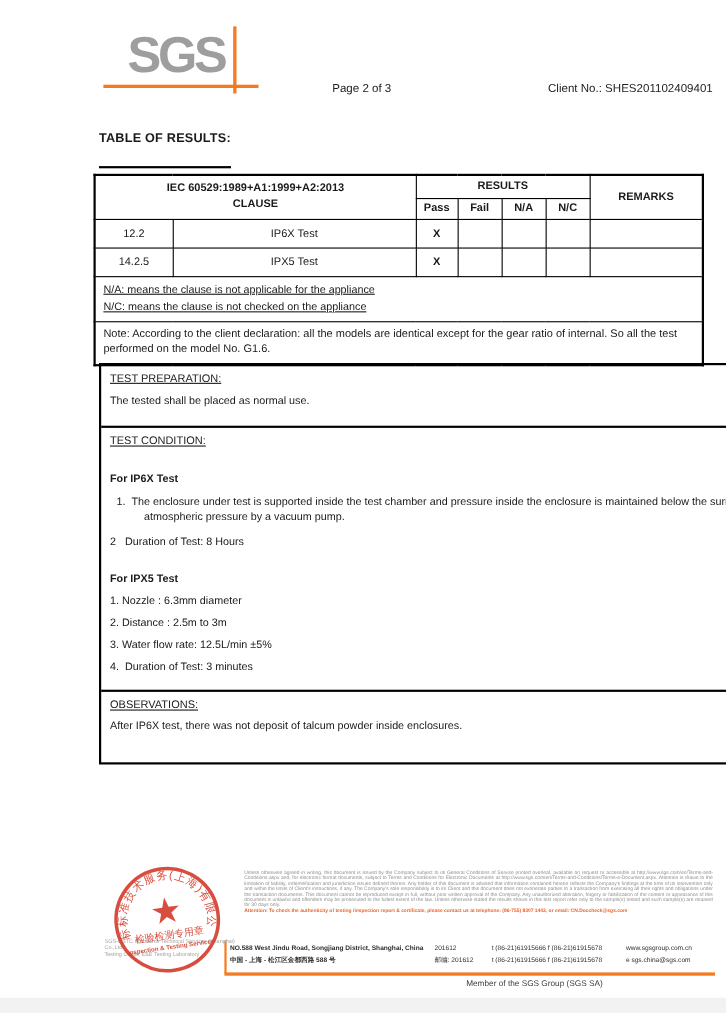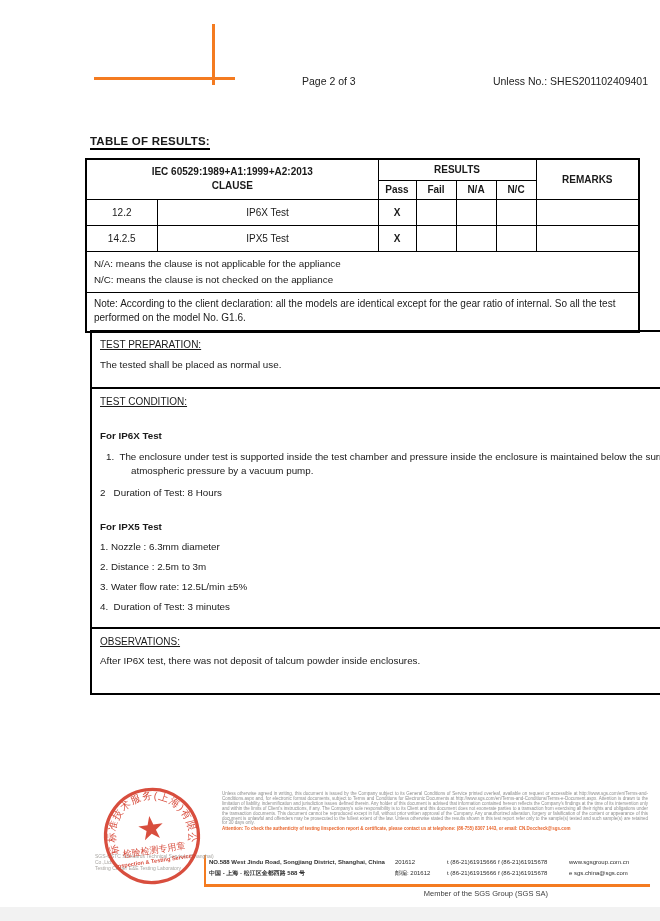--- a/index.html
+++ b/index.html
@@ -13,39 +13,39 @@
     position:absolute; left:116px; top:26px; font-size:46px; font-weight:bold;
     color:#9e9e9e; letter-spacing:-3px; line-height:1;
   }
   .logo-hline { position:absolute; left:94px; top:77px; width:141px; height:3px; background:#f47b20; }
   .logo-vline { position:absolute; left:212px; top:24px; width:3px; height:61px; background:#f47b20; }
   .page-indicator { position:absolute; left:302px; top:75px; font-size:10.5px; color:#222; }
   .report-no { position:absolute; right:12px; top:75px; font-size:10.5px; color:#222; }
 
   
   .results-heading {
-    position:absolute; left:90px; top:135px; font-size:11.5px; font-weight:bold;
-    border-bottom:2px solid #000; padding-bottom:1px; letter-spacing:0.2px;
+    position:absolute; left:90px; top:120px; font-size:11.5px; font-weight:bold;
+    border-bottom:2px solid #000; padding-bottom:19px; letter-spacing:0.2px;
   }
   .results-table {
     position:absolute; left:85px; top:158px; width:553px;
     border-collapse:collapse; table-layout:fixed; border:2px solid #000;
   }
   .results-table th, .results-table td {
     border:1.2px solid #000; font-size:10px; text-align:center; vertical-align:middle;
     overflow:hidden;
   }
   .results-table th { font-weight:bold; }
   .results-table .h1 { height:21px;margin-left:20px; }
   .results-table .h2 { height:19px; }
   .results-table .dr { height:26px; }
   .clause-head { line-height:1.45; }
   .xmark { font-weight:bold; }
   .legend-cell { text-align:left !important; padding:4px 7px; height:38px; }
-  .legend-cell div { line-height:16px; font-size:9.8px; }
+  .legend-cell div { line-height:16px; font-size:9.8px;text-decoration:underline; }
   .note-cell { text-align:left !important; padding:4px 7px 5px 7px; height:38px; line-height:14.5px; font-size:9.8px; }
 
   
   .sections-box { position:absolute; left:90px; top:330px; width:628px; border:2px solid #000; }
   .sec { padding:7px 8px 6px 8px; }
   .sec + .sec { border-top:2px solid #000; }
   .sec-heading { font-size:10px; text-decoration:underline; margin-bottom:8px; }
   .sec-body { font-size:9.8px; line-height:1.4; }
   .sec-prep { min-height:55px; }
   .sec-cond { min-height:206px; }
@@ -81,24 +81,25 @@
   .addr-web { flex:1; }
   .footer-rule { position:absolute; left:204px; top:884px; width:446px; height:2.5px; background:#f47b20; }
   .member-text { position:absolute; right:112px; top:889px; font-size:7.5px; color:#3c3c3c; }
   .bottom-strip { position:absolute; left:0; top:907px; width:660px; height:14px; background:#f2f2f2; }
 </style>
 </head>
 <body>
 
 <div class="page">
 
+  <div class="logo-text">SGS</div>
   <div class="logo-hline"></div>
   <div class="logo-vline"></div>
   <div class="page-indicator">Page 2 of 3</div>
-  <div class="report-no">Unless No.: SHES201102409401</div>
+  <div class="report-no">Client No.: SHES201102409401</div>
 
   <div class="results-heading">TABLE OF RESULTS:</div>
 
   <table class="results-table">
     <colgroup>
       <col style="width:71px">
         <col style="width:221px">
         <col style="width:38px">
       <col style="width:40px">
         <col style="width:40px">

